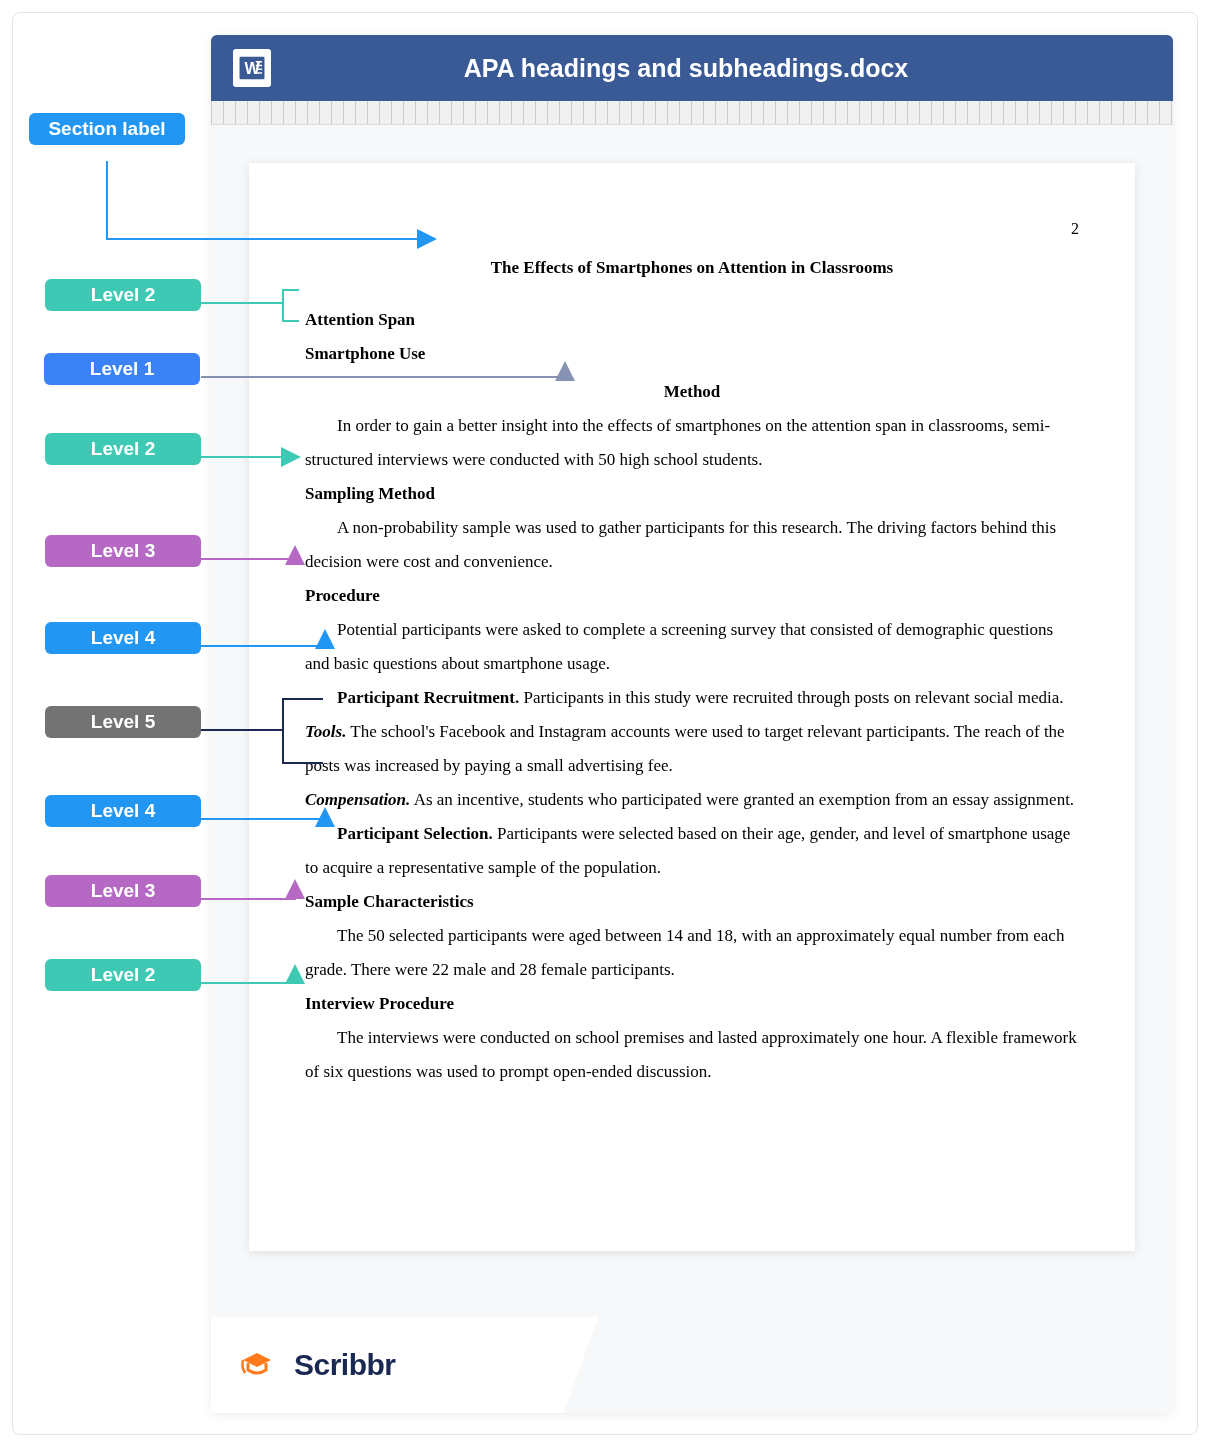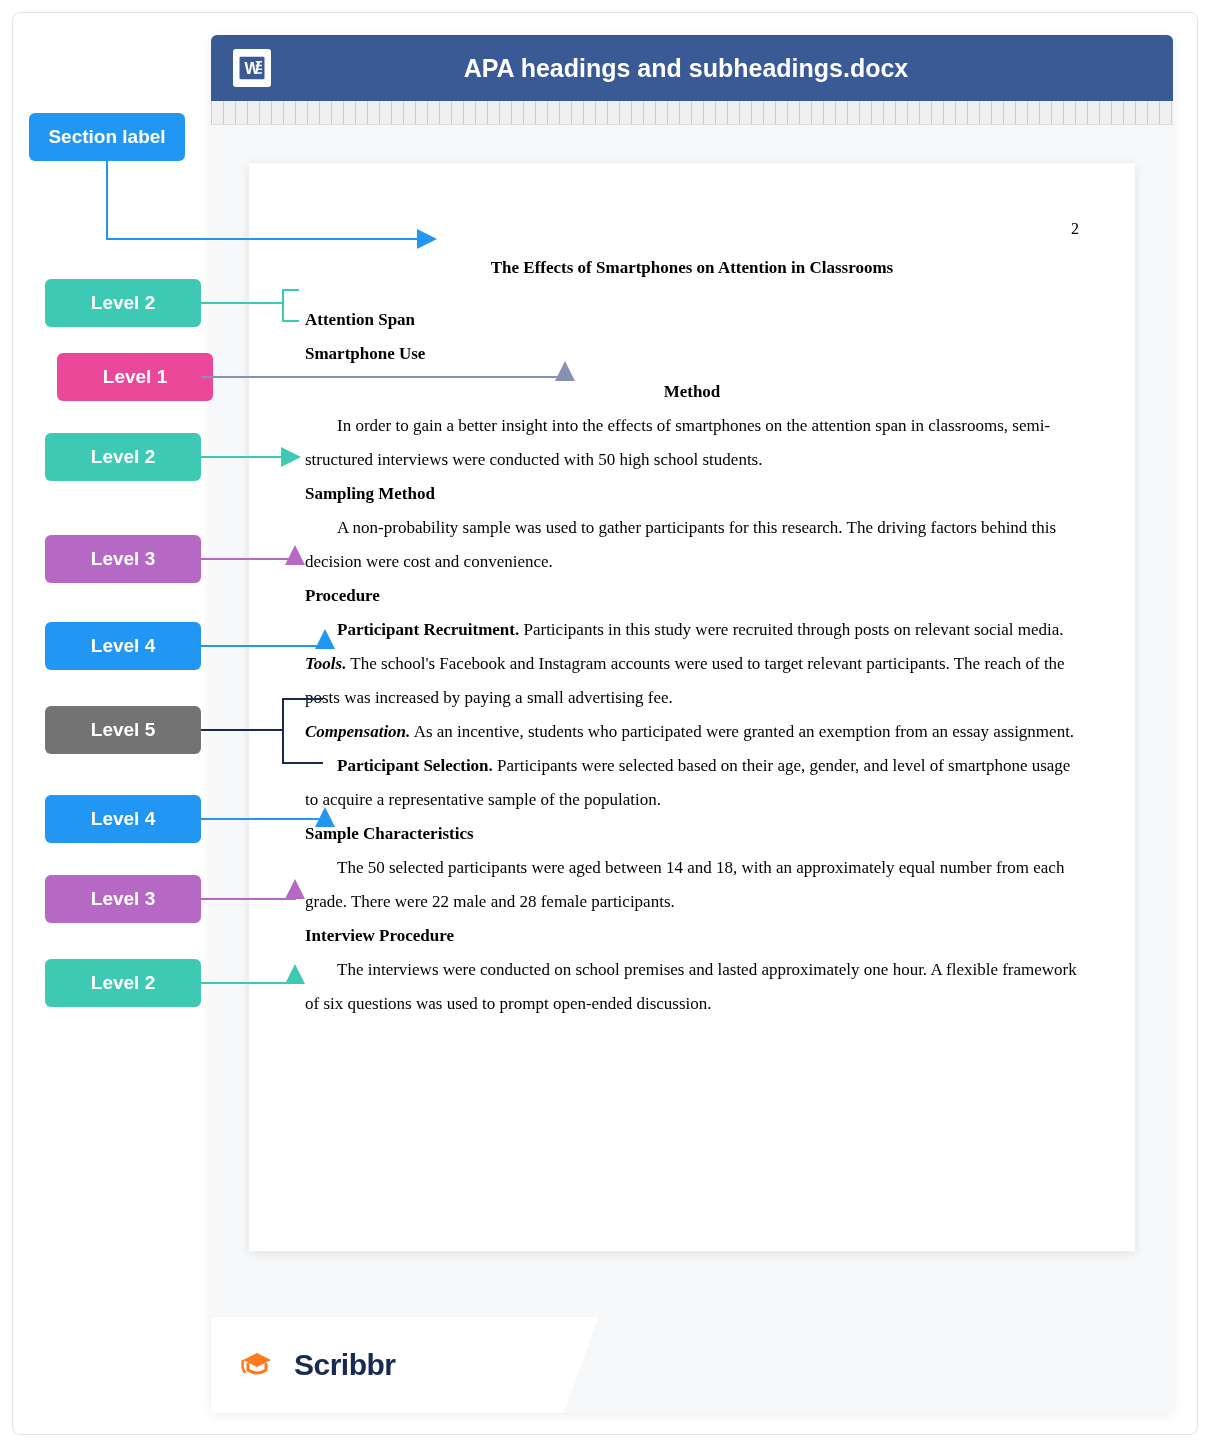--- a/index.html
+++ b/index.html
@@ -12,24 +12,24 @@
 .titlebar-text{font-size:25px;font-weight:700;flex:1;text-align:center;padding-right:92px}
 .ruler{height:24px;background:#f0f0f0;border-bottom:1px solid #ddd;background-image:repeating-linear-gradient(to right,#ccc 0,#ccc 1px,transparent 1px,transparent 12px)}
 .page{position:absolute;left:38px;top:128px;width:886px;height:1088px;background:#fff;box-shadow:0 2px 10px rgba(0,0,0,.1);padding:50px 56px;font-family:'Times New Roman',Times,serif;color:#000;font-size:17px;line-height:2.0}
 .pgnum{text-align:right;font-size:16px;margin-bottom:6px}
 .h-center{text-align:center;font-weight:700}
 .h-left-bold{font-weight:700}
 .h-left-bold-italic{font-weight:700;}
 .para{text-indent:32px}
 .inline-heading{font-weight:700;margin-left:32px}
 .inline-heading-italic{font-weight:700;font-style:italic;}
-.label{position:absolute;width:156px;height:48px;border-radius:6px;color:#fff;display:flex;align-items:center;justify-content:center;font-size:19px;font-weight:700;font-family:Arial,sans-serif}
+.label{position:absolute;width:156px;height:32px;border-radius:6px;color:#fff;display:flex;align-items:center;justify-content:center;font-size:19px;font-weight:700;font-family:Arial,sans-serif}
 .label-section{background:#2196f3;left:16px;top:100px}
 .label-l2a{background:#3dc9b3;left:32px;top:266px}
-.label-l1{background:#ec4899;left:44px;top:340px}
+.label-l1{background:#3b82f6;left:31px;top:340px}
 .label-l2b{background:#3dc9b3;left:32px;top:420px}
 .label-l3a{background:#b569c4;left:32px;top:522px}
 .label-l4a{background:#2196f3;left:32px;top:609px}
 .label-l5{background:#737373;left:32px;top:693px}
 .label-l4b{background:#2196f3;left:32px;top:782px}
 .label-l3b{background:#b569c4;left:32px;top:862px}
 .label-l2c{background:#3dc9b3;left:32px;top:946px}
 svg.connector{position:absolute;pointer-events:none;overflow:visible}
 .logo-wrap{position:absolute;left:0;bottom:0;width:340px;height:96px;background:#fff;display:flex;align-items:center;padding-left:28px;border-radius:0 0 0 6px}
 .logo-wrap::after{content:"";position:absolute;right:-30px;top:0;width:60px;height:96px;background:#fff;transform:skewX(-20deg)}
@@ -62,20 +62,21 @@
       <div class="h-center">The Effects of Smartphones on Attention in Classrooms</div>
       <div style="height:18px"></div>
       <div class="h-left-bold">Attention Span</div>
       <div class="h-left-bold">Smartphone Use</div>
       <div style="height:4px"></div>
       <div class="h-center">Method</div>
       <div class="para">In order to gain a better insight into the effects of smartphones on the attention span in classrooms, semi-structured interviews were conducted with 50 high school students.</div>
       <div class="h-left-bold">Sampling Method</div>
       <div class="para">A non-probability sample was used to gather participants for this research. The driving factors behind this decision were cost and convenience.</div>
       <div class="h-left-bold-italic">Procedure</div>
+      <div class="para">Potential participants were asked to complete a screening survey that consisted of demographic questions and basic questions about smartphone usage.</div>
       <div><span class="inline-heading">Participant Recruitment.</span><span>  Participants in this study were recruited through posts on relevant social media.</span></div>
       <div><span class="inline-heading-italic">Tools.</span><span> The school's Facebook and Instagram accounts were used to target relevant participants. The reach of the posts was increased by paying a small advertising fee.</span></div>
       <div><span class="inline-heading-italic">Compensation.</span><span>  As an incentive, students who participated were granted an exemption from an essay assignment.</span></div>
       <div><span class="inline-heading">Participant Selection.</span><span>  Participants were selected based on their age, gender, and level of smartphone usage to acquire a representative sample of the population.</span></div>
       <div class="h-left-bold-italic">Sample Characteristics</div>
       <div class="para">The 50 selected participants were aged between 14 and 18, with an approximately equal number from each grade. There were 22 male and 28 female participants.</div>
       <div class="h-left-bold">Interview Procedure</div>
       <div class="para">The interviews were conducted on school premises and lasted approximately one hour. A flexible framework of six questions was used to prompt open-ended discussion.</div>
     </div>
 

